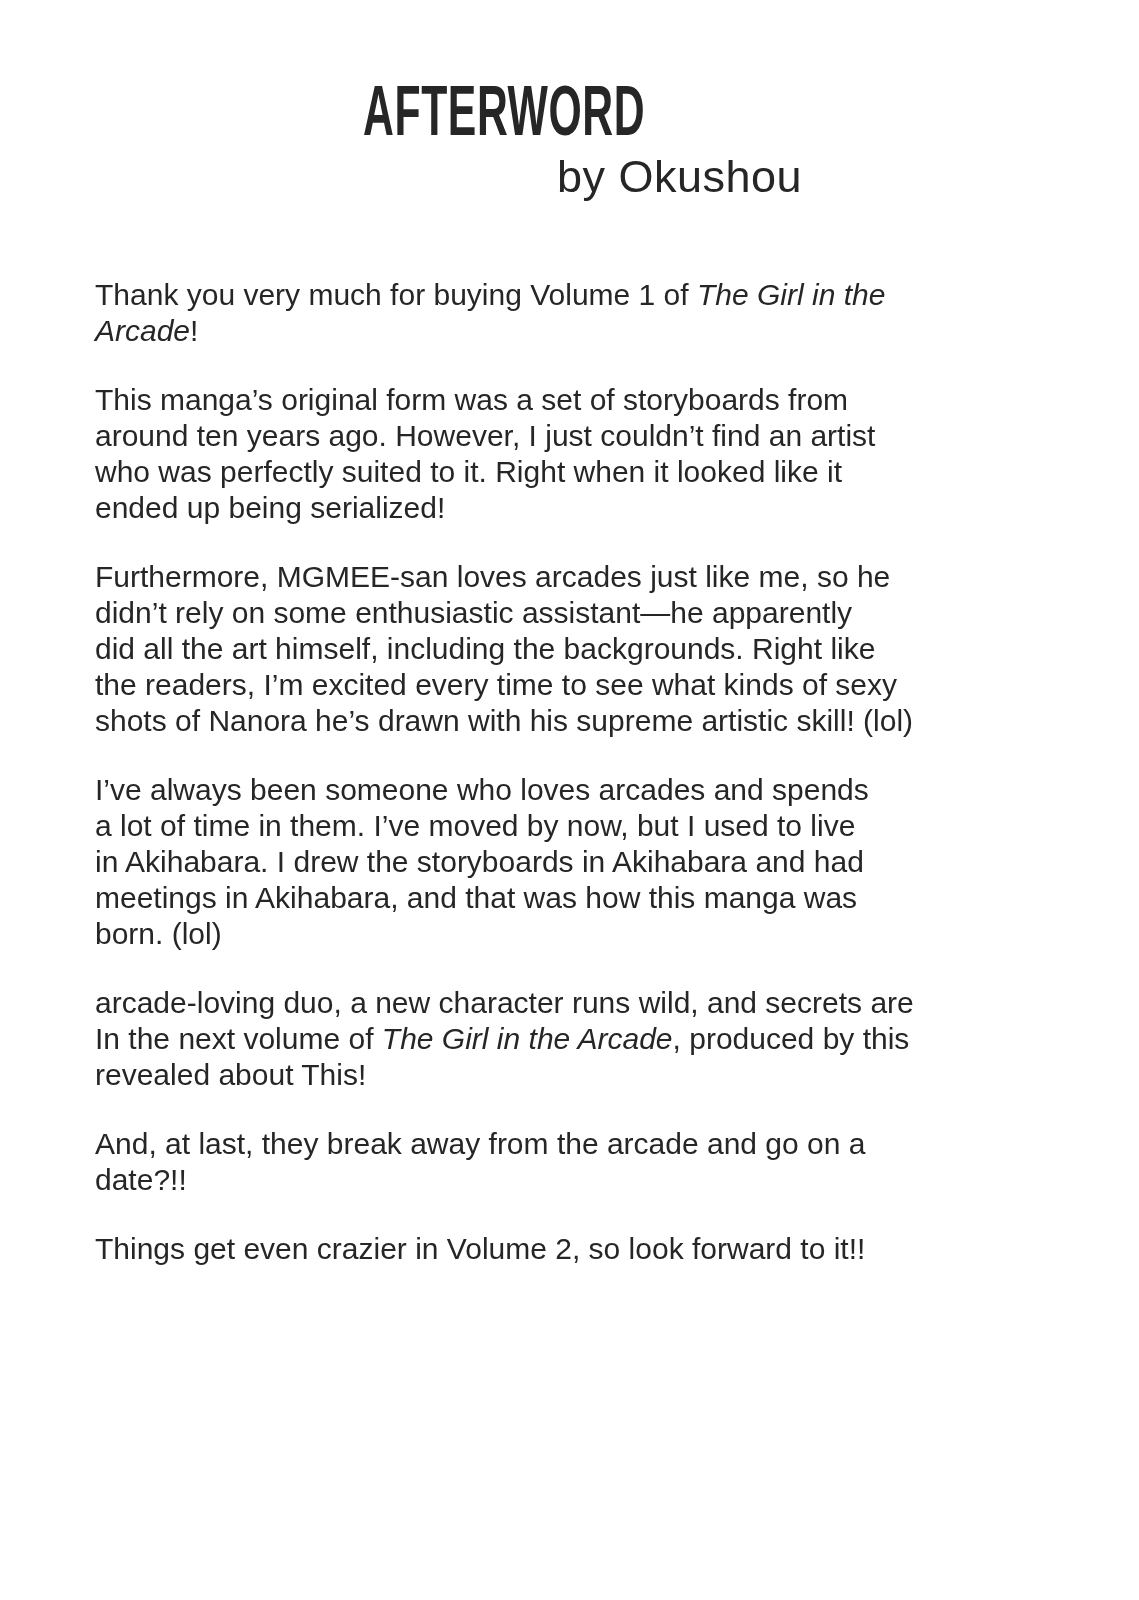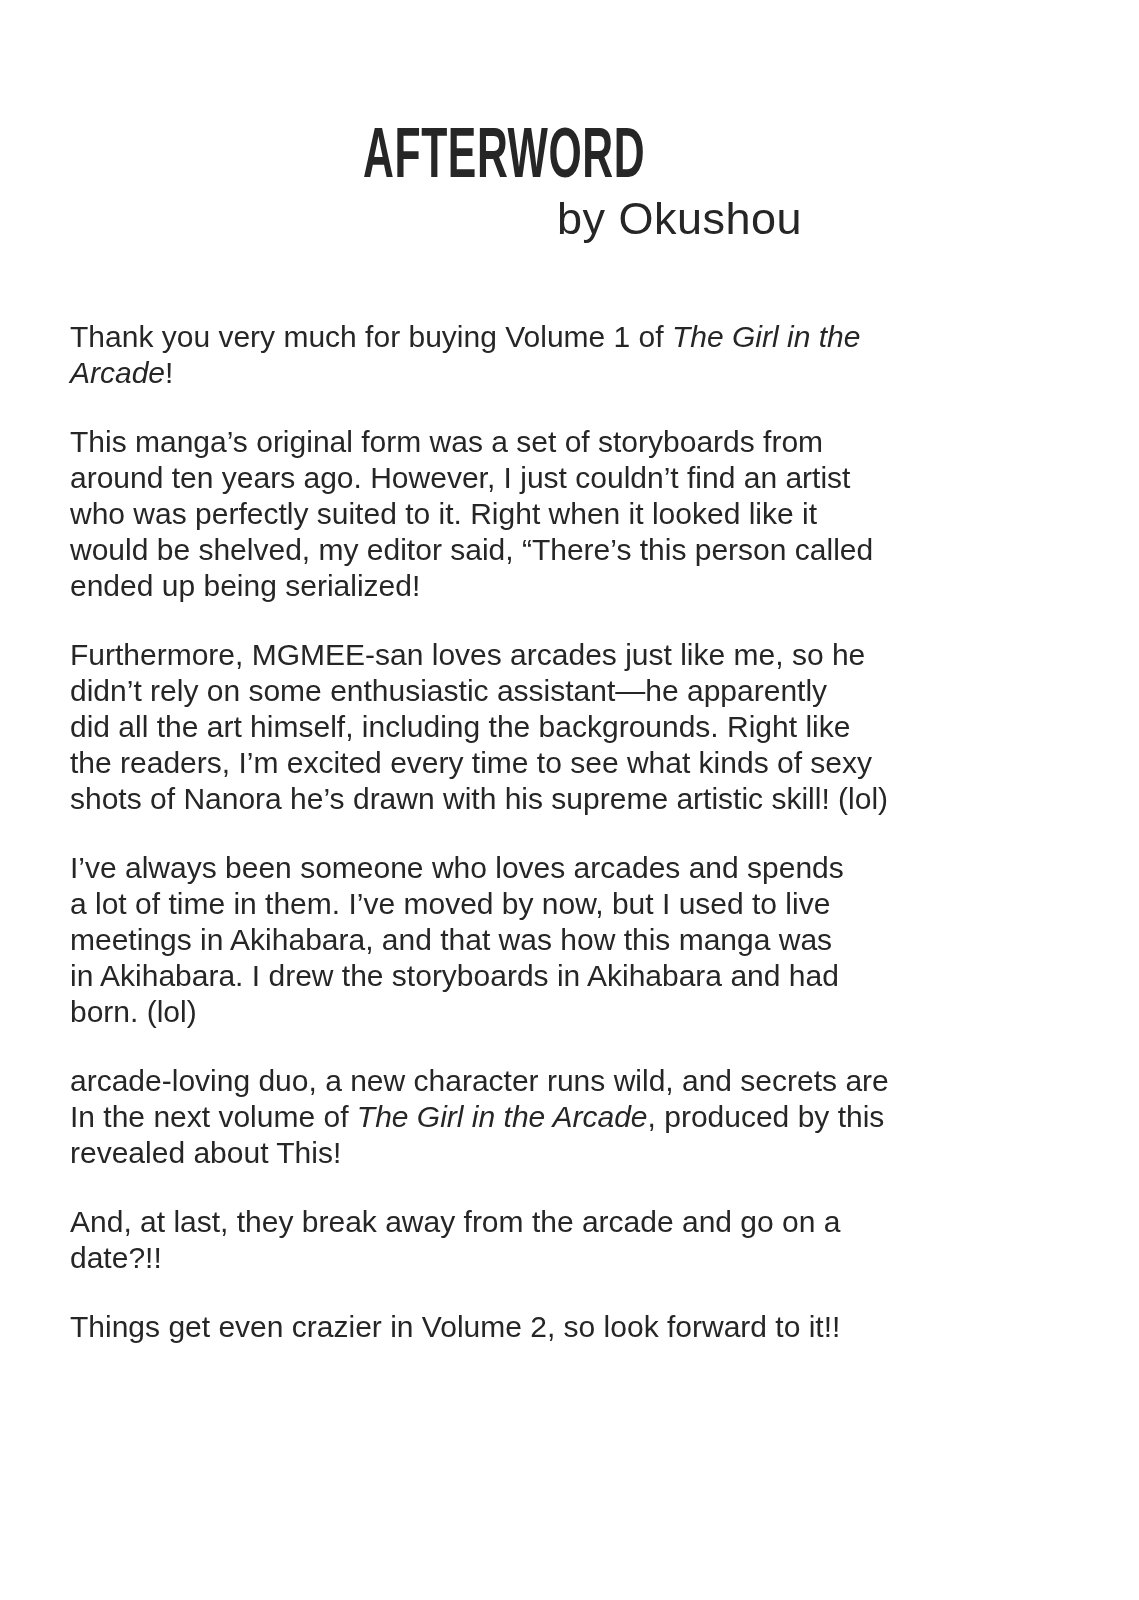--- a/index.html
+++ b/index.html
@@ -11,21 +11,21 @@
   .page {
     position: relative;
     width: 1139px;
     height: 1600px;
     background: var(--bg);
     color: var(--ink);
     font-family: "Liberation Sans", sans-serif;
     overflow: hidden;
   }
   .header {
-    padding-top: 118px;
+    padding-top: 76px;
   }
   .title {
     margin-left: 363px;
     font-family: "Liberation Sans", sans-serif;
     font-weight: bold;
     font-size: 70px;
     line-height: 1.0;
     letter-spacing: 1px;
     color: var(--ink);
     transform: scaleX(0.61);
@@ -35,21 +35,21 @@
   .byline {
     margin-left: 557px;
     margin-top: 8px;
     font-size: 45px;
     line-height: 1.0;
     letter-spacing: 0.5px;
     color: var(--ink);
     white-space: nowrap;
   }
   .body-text {
-    margin: 78px 40px 0 70px;
+    margin: 78px 40px 0 95px;
     font-size: 30px;
     line-height: 36px;
     color: var(--ink);
   }
   .para {
     margin: 0 0 33px 0;
   }
   .line {
     display: block;
     white-space: nowrap;
@@ -68,35 +68,34 @@
   </header>
   <main class="body-text">
       <p class="para">
         <span class="line"><span>Thank you very much for buying Volume 1 of </span><em>The Girl in the</em></span>
         <span class="line"><em>Arcade</em><span>!</span></span>
       </p>
       <p class="para">
         <span class="line"><span>This manga’s original form was a set of storyboards from</span></span>
         <span class="line"><span>around ten years ago. However, I just couldn’t find an artist</span></span>
         <span class="line"><span>who was perfectly suited to it. Right when it looked like it</span></span>
-        <span class="line"><span>would be shelved, my editor said, “There’s this person called</span></span>
         <span class="line"><span>ended up being serialized!</span></span>
       </p>
       <p class="para">
         <span class="line"><span>Furthermore, MGMEE-san loves arcades just like me, so he</span></span>
         <span class="line"><span>didn’t rely on some enthusiastic assistant—he apparently</span></span>
         <span class="line"><span>did all the art himself, including the backgrounds. Right like</span></span>
         <span class="line"><span>the readers, I’m excited every time to see what kinds of sexy</span></span>
         <span class="line"><span>shots of Nanora he’s drawn with his supreme artistic skill! (lol)</span></span>
       </p>
       <p class="para">
         <span class="line"><span>I’ve always been someone who loves arcades and spends</span></span>
         <span class="line"><span>a lot of time in them. I’ve moved by now, but I used to live</span></span>
+        <span class="line"><span>in Akihabara. I drew the storyboards in Akihabara and had</span></span>
         <span class="line"><span>meetings in Akihabara, and that was how this manga was</span></span>
-        <span class="line"><span>in Akihabara. I drew the storyboards in Akihabara and had</span></span>
         <span class="line"><span>born. (lol)</span></span>
       </p>
       <p class="para">
         <span class="line"><span>arcade-loving duo, a new character runs wild, and secrets are</span></span>
         <span class="line"><span>In the next volume of </span><em>The Girl in the Arcade</em><span>, produced by this</span></span>
         <span class="line"><span>revealed about This!</span></span>
       </p>
       <p class="para">
         <span class="line"><span>And, at last, they break away from the arcade and go on a</span></span>
         <span class="line"><span>date?!!</span></span>

